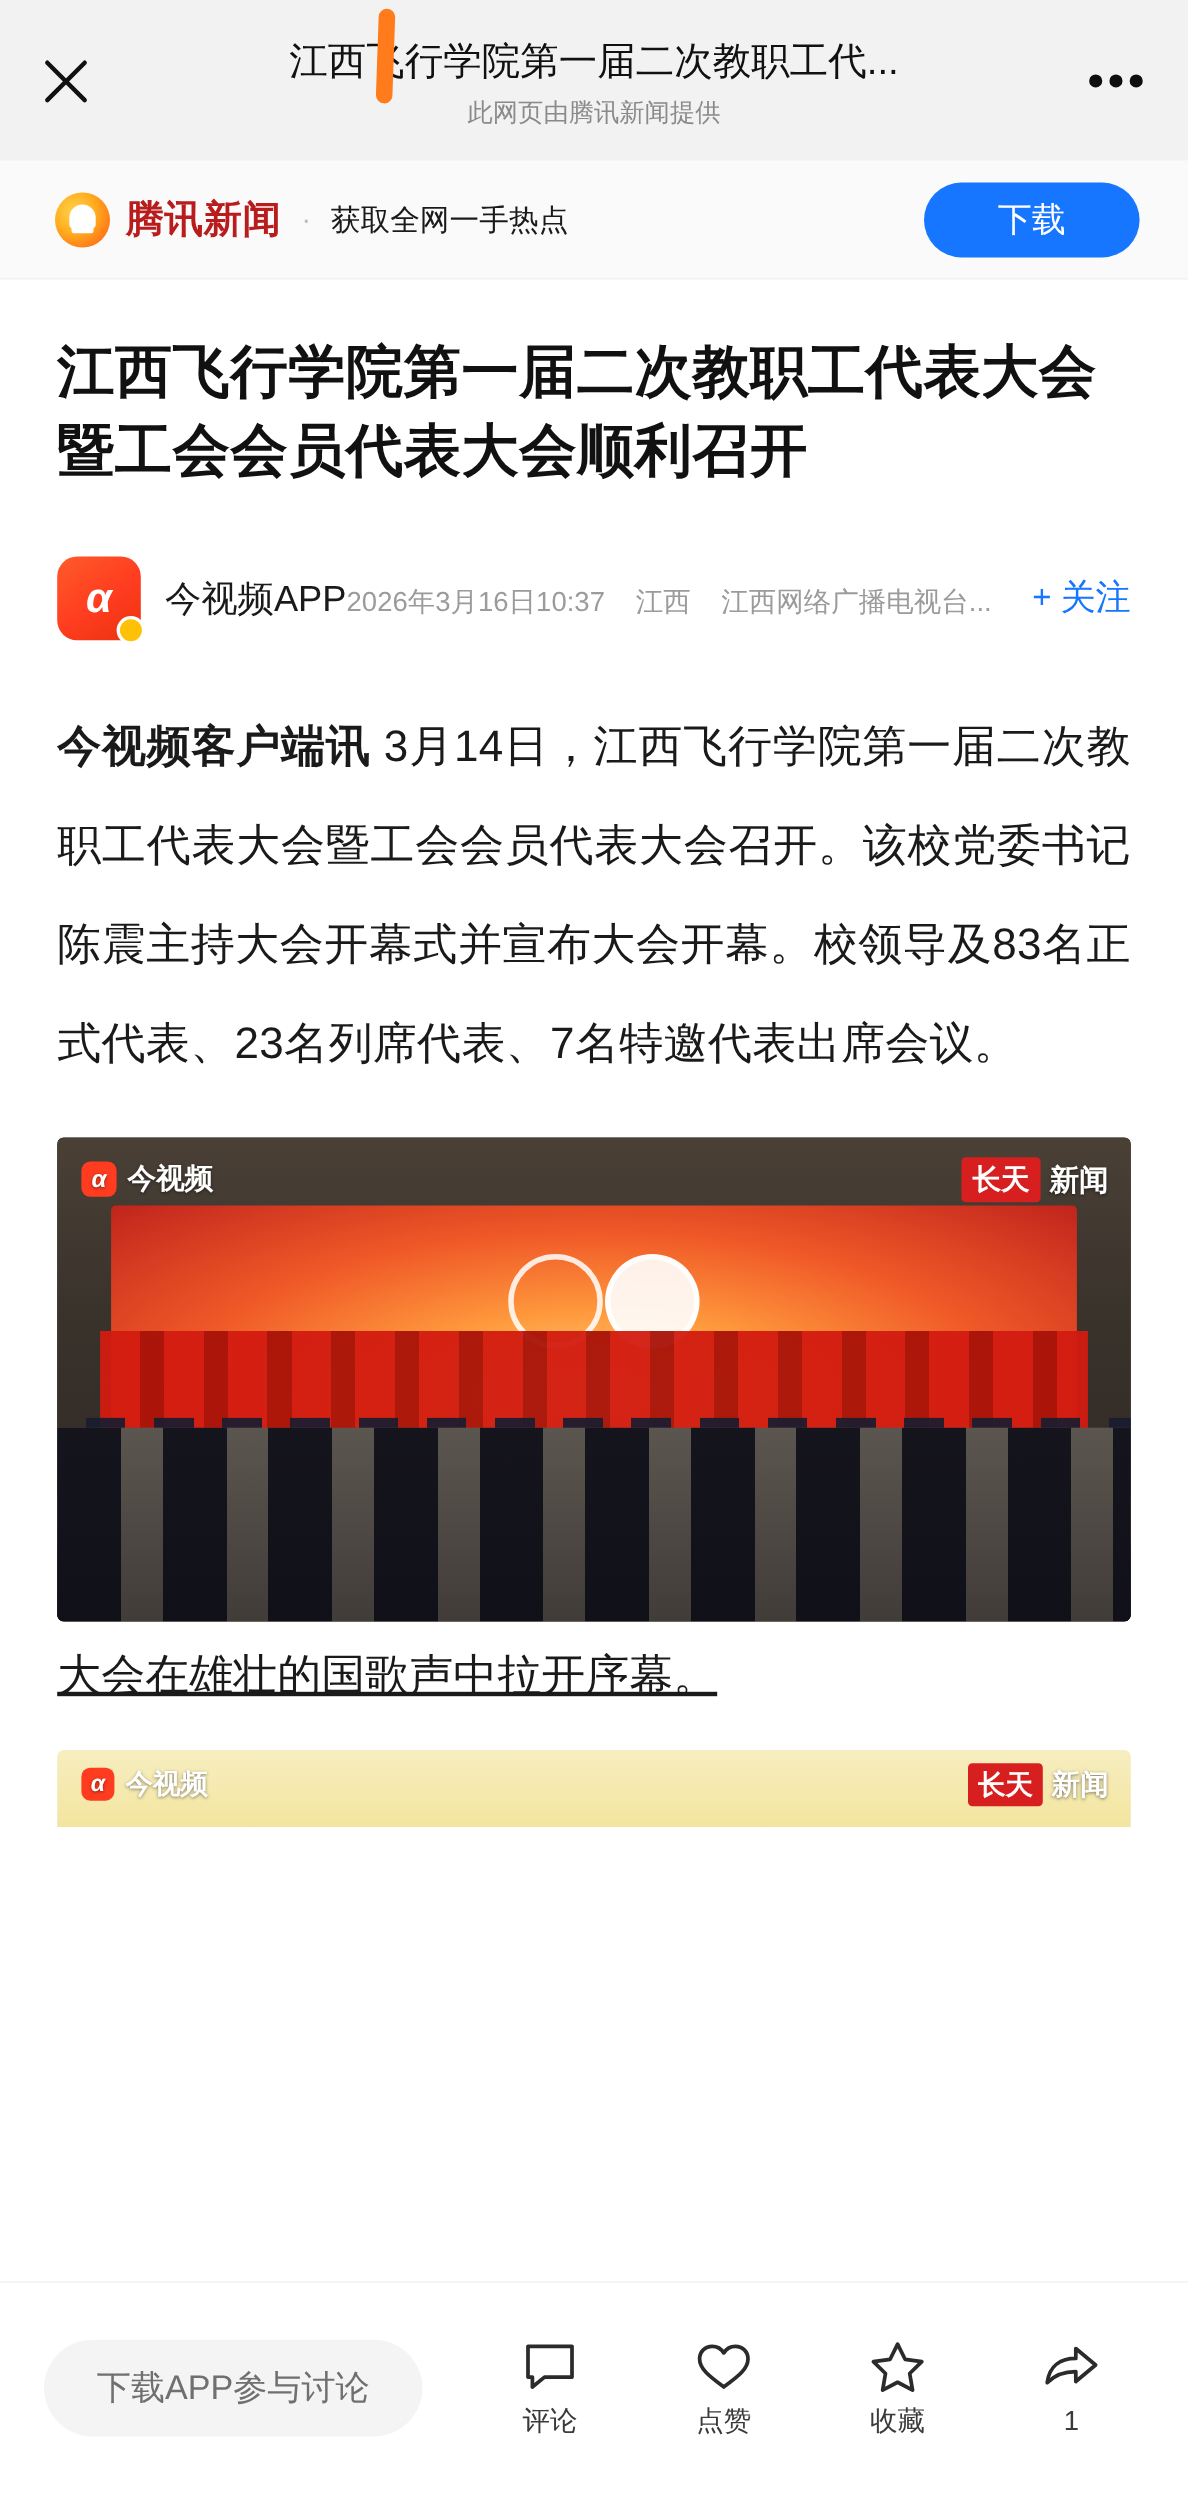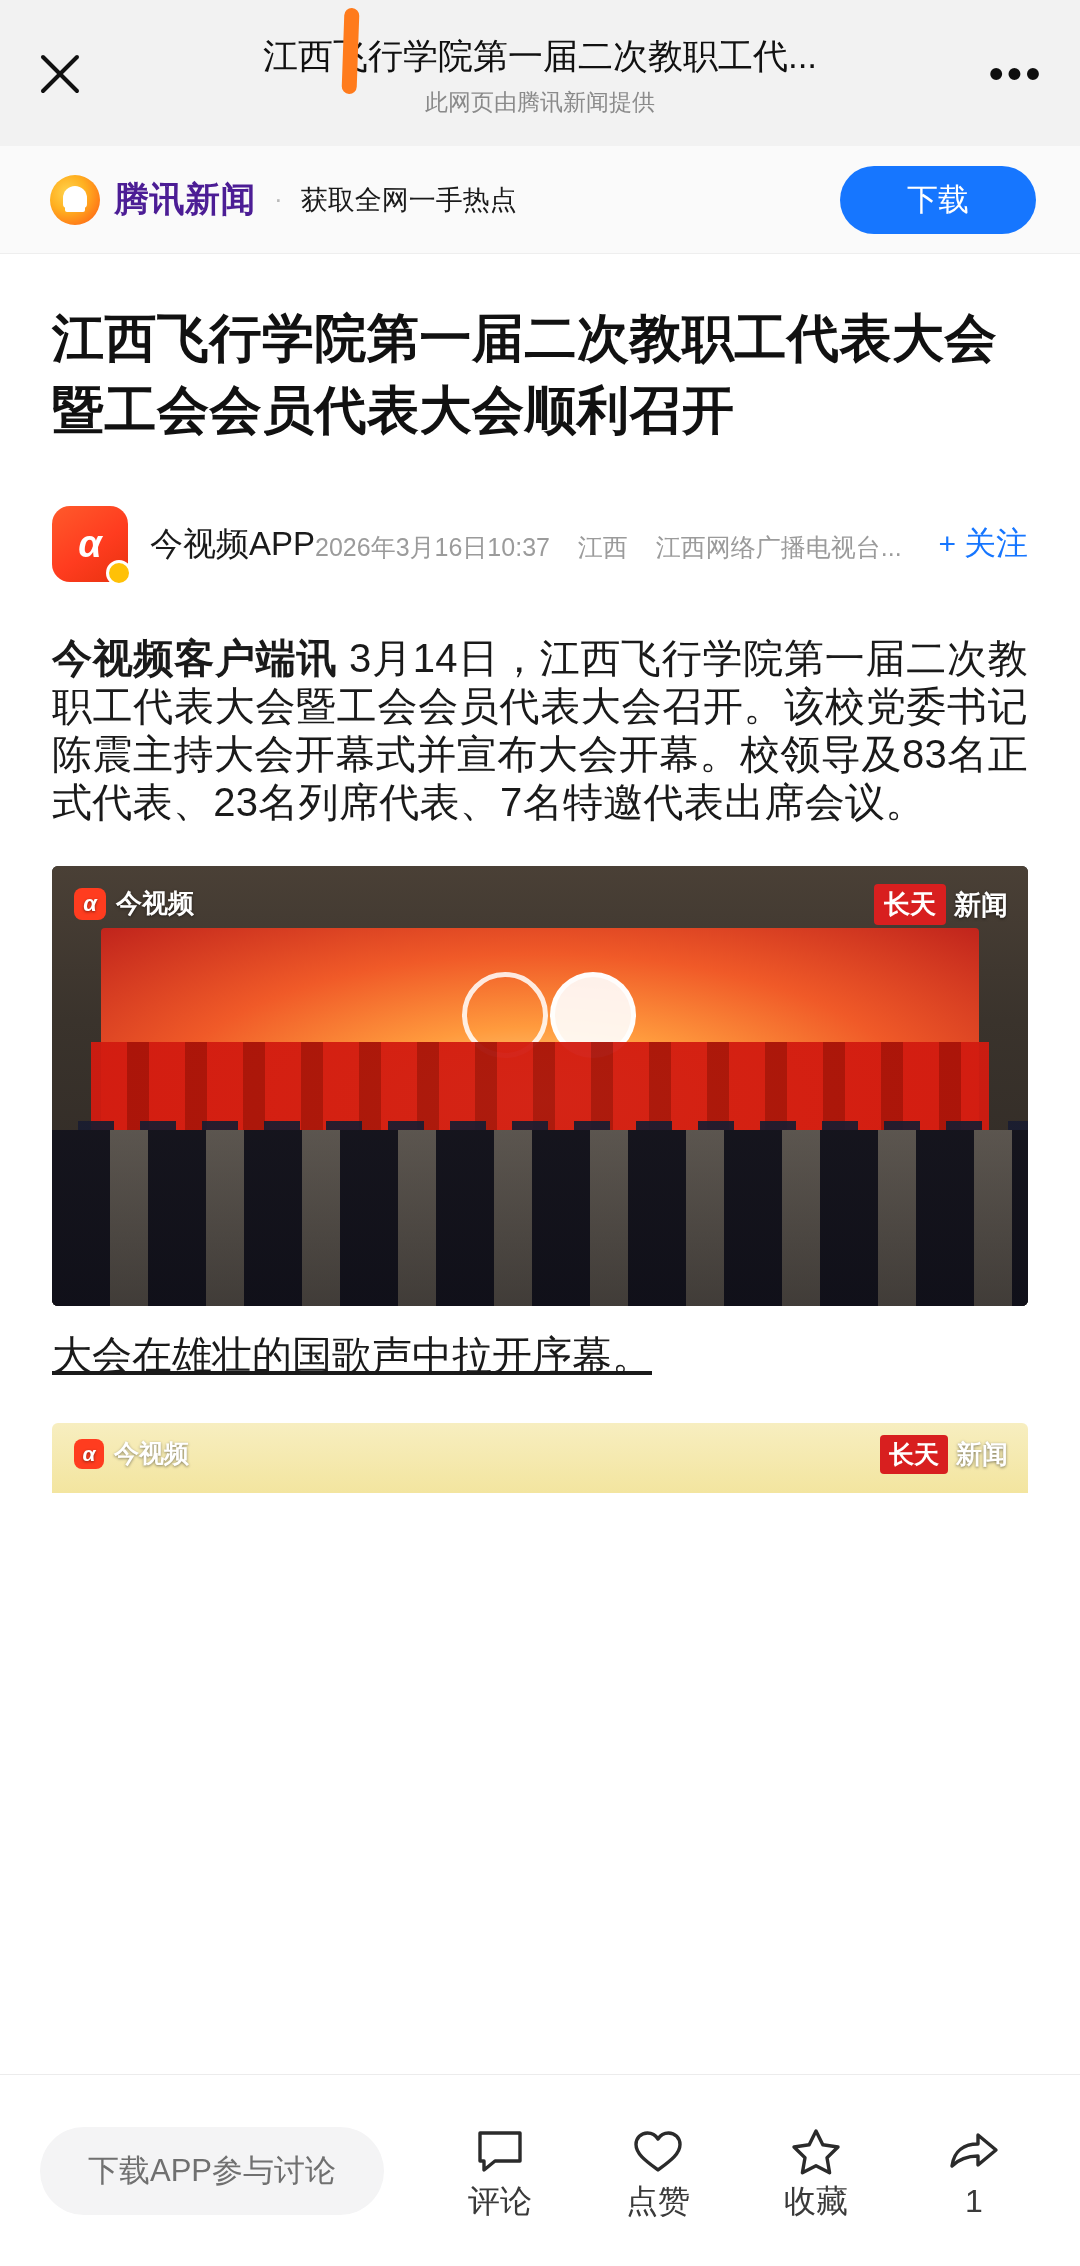--- a/index.html
+++ b/index.html
@@ -110,21 +110,21 @@
     position: absolute;
     left: 13px; top: 11px;
     width: 24px; height: 22px;
     background: #ffffff;
     border-radius: 12px 12px 4px 4px;
     box-shadow: 0 6px 0 -2px #ffffff;
   }
   .promo-brand {
     font-size: 35px;
     font-weight: bold;
-    color: #4c1d95;
+    color: #b91c1c;
     letter-spacing: 0.5px;
   }
   .promo-dot {
     margin: 0 18px;
     color: #b9b9b9;
     font-size: 26px;
   }
   .promo-slogan {
     font-size: 27px;
     color: #1a1a1a;
@@ -213,21 +213,21 @@
     display: flex;
     align-items: center;
     color: #1676ff;
     font-size: 32px;
   }
   .follow .plus { font-size: 30px; margin-right: 8px; }
 
   .paragraph {
     margin-top: 44px;
     font-size: 40px;
-    line-height: 48px;
+    line-height: 90px;
     color: #1a1a1a;
     letter-spacing: 0.3px;
     text-align: justify;
   }
   .paragraph .lead { font-weight: bold; }
 
   
   .photo {
     margin-top: 40px;
     width: 100%;
@@ -416,21 +416,21 @@
     color: #2b2b2b;
   }
   .bb-action .ico {
     height: 52px;
     display: flex;
     align-items: center;
     justify-content: center;
   }
   .bb-action .lbl {
     margin-top: 8px;
-    font-size: 32px;
+    font-size: 25px;
     color: #3a3a3a;
     line-height: 30px;
   }
 </style>
 </head>
 <body>
 
 <div class="page">
 
   <div class="topbar">

